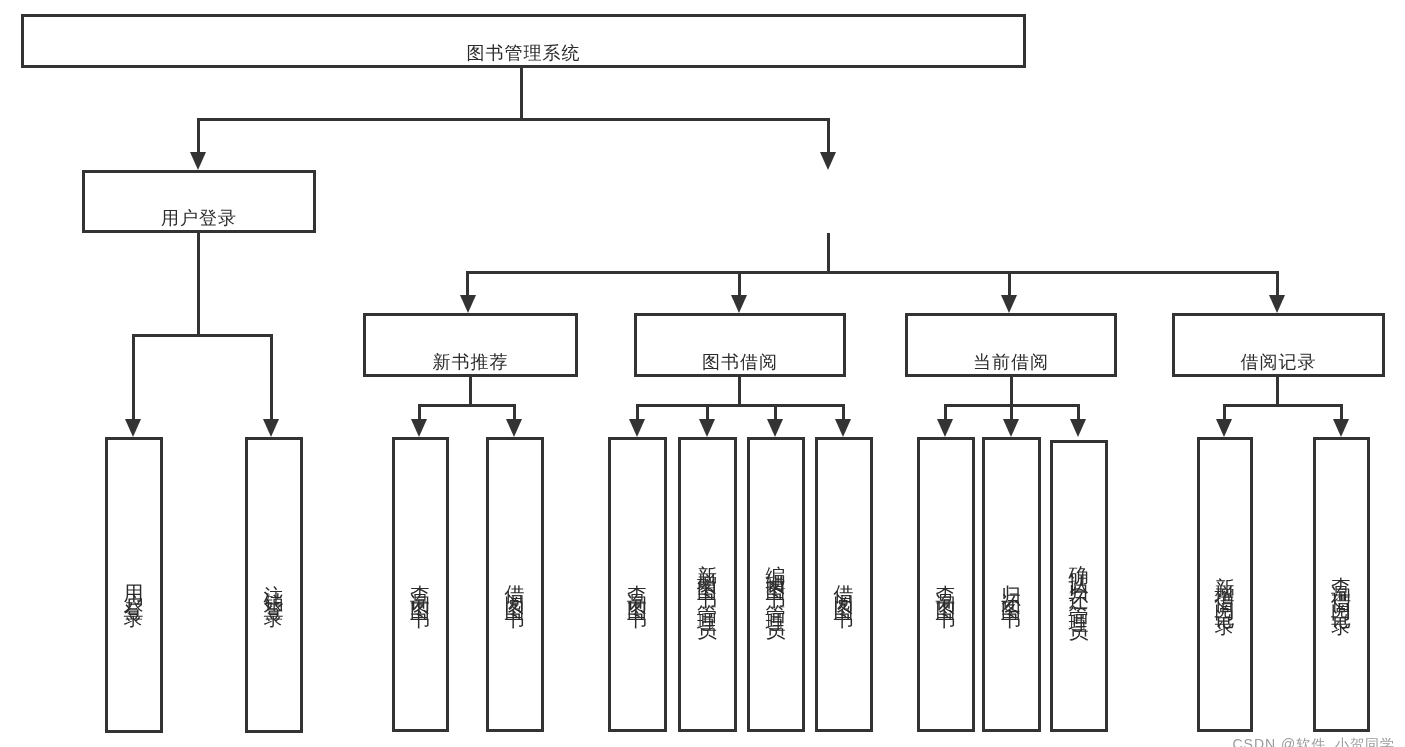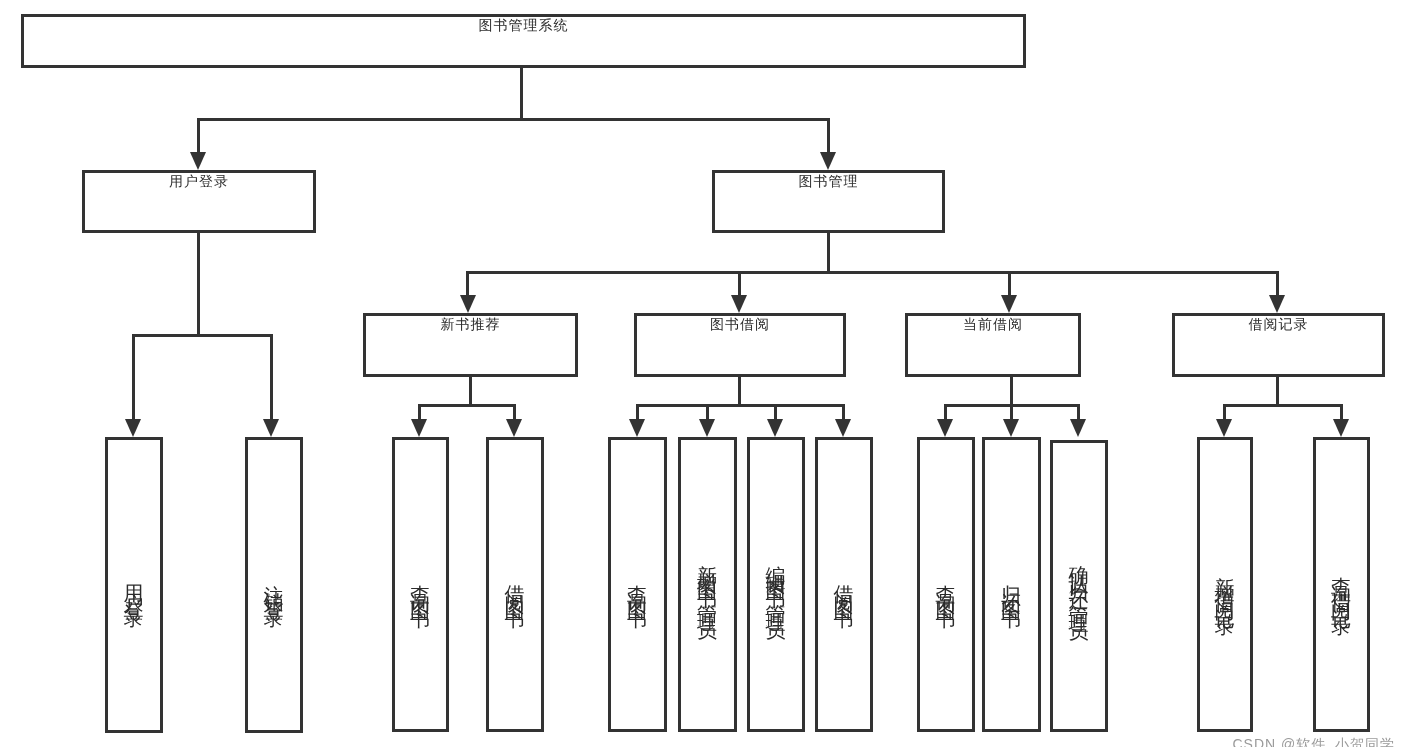--- a/index.html
+++ b/index.html
@@ -10,24 +10,24 @@
     background: #ffffff;
     font-family: "Liberation Sans", "DejaVu Sans", sans-serif;
     overflow: hidden;
   }
   .box {
     position: absolute;
     box-sizing: border-box;
     background: #ffffff;
     border: 3px solid #333333;
     display: flex;
-    align-items: flex-start;
+    align-items: flex-end;
     justify-content: center;
     color: #2b2b2b;
-    font-size: 14px;
+    font-size: 18px;
     letter-spacing: 1px;
     white-space: nowrap;
   }
   .vbox {
     position: absolute;
     box-sizing: border-box;
     background: #ffffff;
     border: 3px solid #333333;
     display: flex;
     align-items: center;
@@ -77,23 +77,20 @@
 
   <div class="vline" style="left:520px; top:68px; height:50px;"></div>
   <div class="hline" style="left:197px; top:118px; width:633px;"></div>
   <div class="vline" style="left:197px; top:121px; height:33px;"></div>
   <div class="arrow" style="left:190px; top:152px;"></div>
   <div class="vline" style="left:827px; top:121px; height:33px;"></div>
   <div class="arrow" style="left:820px; top:152px;"></div>
 
   <div class="box" style="left:82px; top:170px; width:234px; height:63px;">
     <span>用户登录</span>
-  </div>
-  <div class="box" style="left:712px; top:170px; width:233px; height:63px;">
-    <span>图书管理</span>
   </div>
 
   <div class="vline" style="left:197px; top:233px; height:104px;"></div>
   <div class="hline" style="left:132px; top:334px; width:141px;"></div>
   <div class="vline" style="left:132px; top:337px; height:85px;"></div>
   <div class="arrow" style="left:125px; top:419px;"></div>
   <div class="vline" style="left:270px; top:337px; height:85px;"></div>
   <div class="arrow" style="left:263px; top:419px;"></div>
 
   <div class="vline" style="left:827px; top:233px; height:41px;"></div>
@@ -106,21 +103,21 @@
   <div class="arrow" style="left:1001px; top:295px;"></div>
   <div class="vline" style="left:1276px; top:274px; height:23px;"></div>
   <div class="arrow" style="left:1269px; top:295px;"></div>
 
   <div class="box" style="left:634px; top:313px; width:212px; height:64px;">
     <span>图书借阅</span>
   </div>
   <div class="box" style="left:363px; top:313px; width:215px; height:64px;">
     <span>新书推荐</span>
   </div>
-  <div class="box" style="left:905px; top:313px; width:176px; height:64px;">
+  <div class="box" style="left:905px; top:313px; width:212px; height:64px;">
     <span>当前借阅</span>
   </div>
   <div class="box" style="left:1172px; top:313px; width:213px; height:64px;">
     <span>借阅记录</span>
   </div>
 
   <div class="vline" style="left:469px; top:377px; height:29px;"></div>
   <div class="hline" style="left:418px; top:404px; width:98px;"></div>
   <div class="vline" style="left:418px; top:407px; height:14px;"></div>
   <div class="arrow" style="left:411px; top:419px;"></div>

